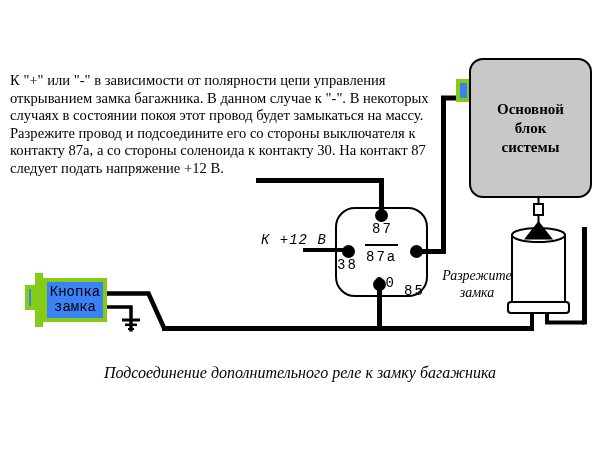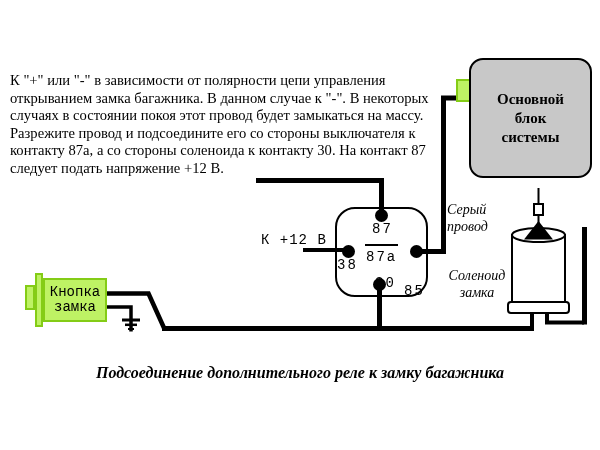--- a/index.html
+++ b/index.html
@@ -1,47 +1,47 @@
 <!DOCTYPE html>
 <html><head>
 <meta charset="utf-8">
 <style>
   html,body{margin:0;padding:0;background:#fff;}
   #stage{
     position:relative;width:600px;height:450px;background:#fff;overflow:hidden;
     font-family:"Liberation Serif",serif;color:#000;
   }
   svg.wires{position:absolute;left:0;top:0;z-index:1;}
-  .box{position:absolute;box-sizing:border-box;border:2px solid #84cc16;background:#bef264;z-index:2;}
+  .box{position:absolute;box-sizing:border-box;border:4px solid #84cc16;background:#3b82f6;z-index:2;}
   .pin{position:absolute;width:13px;height:13px;border-radius:50%;background:#000;z-index:4;}
   .lbl{position:absolute;z-index:5;white-space:pre-line;}
   .mono{font-family:"Liberation Mono",monospace;}
   .pinlbl{font-family:"Liberation Mono",monospace;font-size:14px;letter-spacing:2px;line-height:14px;}
   .ital{font-family:"Liberation Serif",serif;font-style:italic;font-size:14px;line-height:17px;}
   #main-block{
-    position:absolute;left:469px;top:58px;width:123px;height:120px;box-sizing:border-box;
+    position:absolute;left:469px;top:58px;width:123px;height:140px;box-sizing:border-box;
     border:2px solid #000;border-radius:14px;z-index:3;
     display:flex;align-items:center;justify-content:center;text-align:center;
     font-weight:bold;font-size:15px;line-height:19px;white-space:pre-line;
   }
   #relay-box{
     position:absolute;left:335px;top:207px;width:93px;height:90px;box-sizing:border-box;
     border:2px solid #000;border-radius:20px;background:transparent;z-index:2;
   }
   #btn-box{
     display:flex;align-items:center;justify-content:center;text-align:center;
     font-size:14px;line-height:15px;white-space:pre-line;
   }
   #note{
     position:absolute;left:10px;top:72px;width:470px;z-index:5;
     font-size:14.6px;line-height:17.6px;white-space:pre-line;
   }
   #caption{
     position:absolute;left:0;top:364px;width:600px;text-align:center;z-index:5;
-    font-weight:bold;font-style:italic;font-size:16px;
+    font-weight:normal;font-style:italic;font-size:16px;
   }
   #pin87a-lbl span{display:inline-block;border-top:2px solid #000;padding:4px 1px;}
 </style>
 </head>
 <body>
 
 <div id="stage">
 
   <svg class="wires" width="600" height="450" viewBox="0 0 600 450">
 
@@ -92,29 +92,27 @@
   <div id="relay-box"></div>
   <div class="pin" style="left:375px;top:209px;"></div>
   <div class="pin" style="left:342px;top:245px;"></div>
   <div class="pin" style="left:410px;top:245px;"></div>
   <div class="pin" style="left:373px;top:278px;"></div>
   <div class="lbl pinlbl" style="left:372px;top:222px;">87</div>
   <div class="lbl pinlbl" style="left:337px;top:258px;">38</div>
   <div class="lbl pinlbl" style="left:404px;top:258px;margin-top:26px;">85</div>
   <div class="lbl pinlbl" style="left:375px;top:276px;">30</div>
   <div class="lbl pinlbl" id="pin87a-lbl" style="left:365px;top:244px;"><span>87а</span></div>
-  <div class="lbl mono" style="left:261px;top:232px;font-size:14px;letter-spacing:1px;">К +12 В</div>
+  <div class="lbl mono" style="left:261px;top:232px;font-size:14px;letter-spacing:1px;font-style:italic;">К +12 В</div>
 
   <div class="box" style="left:25px;top:285px;width:10px;height:25px;"></div>
   <div class="box" style="left:35px;top:273px;width:8px;height:54px;"></div>
   <div class="box mono" id="btn-box" style="left:43px;top:278px;width:64px;height:44px;">
     <span>Кнопка
 замка</span>
   </div>
 
-  <div class="lbl ital" style="left:447px;top:201px;">Серый
-провод</div>
-  <div class="lbl ital" style="left:442px;top:268px;width:70px;text-align:center;line-height:16.5px;">Соленоид
+  <div class="lbl ital" style="left:442px;top:268px;width:70px;text-align:center;line-height:16.5px;">Разрежите
 замка</div>
 
   <div id="caption">Подсоединение дополнительного реле к замку багажника</div>
 
 </div>
 
 </body></html>

